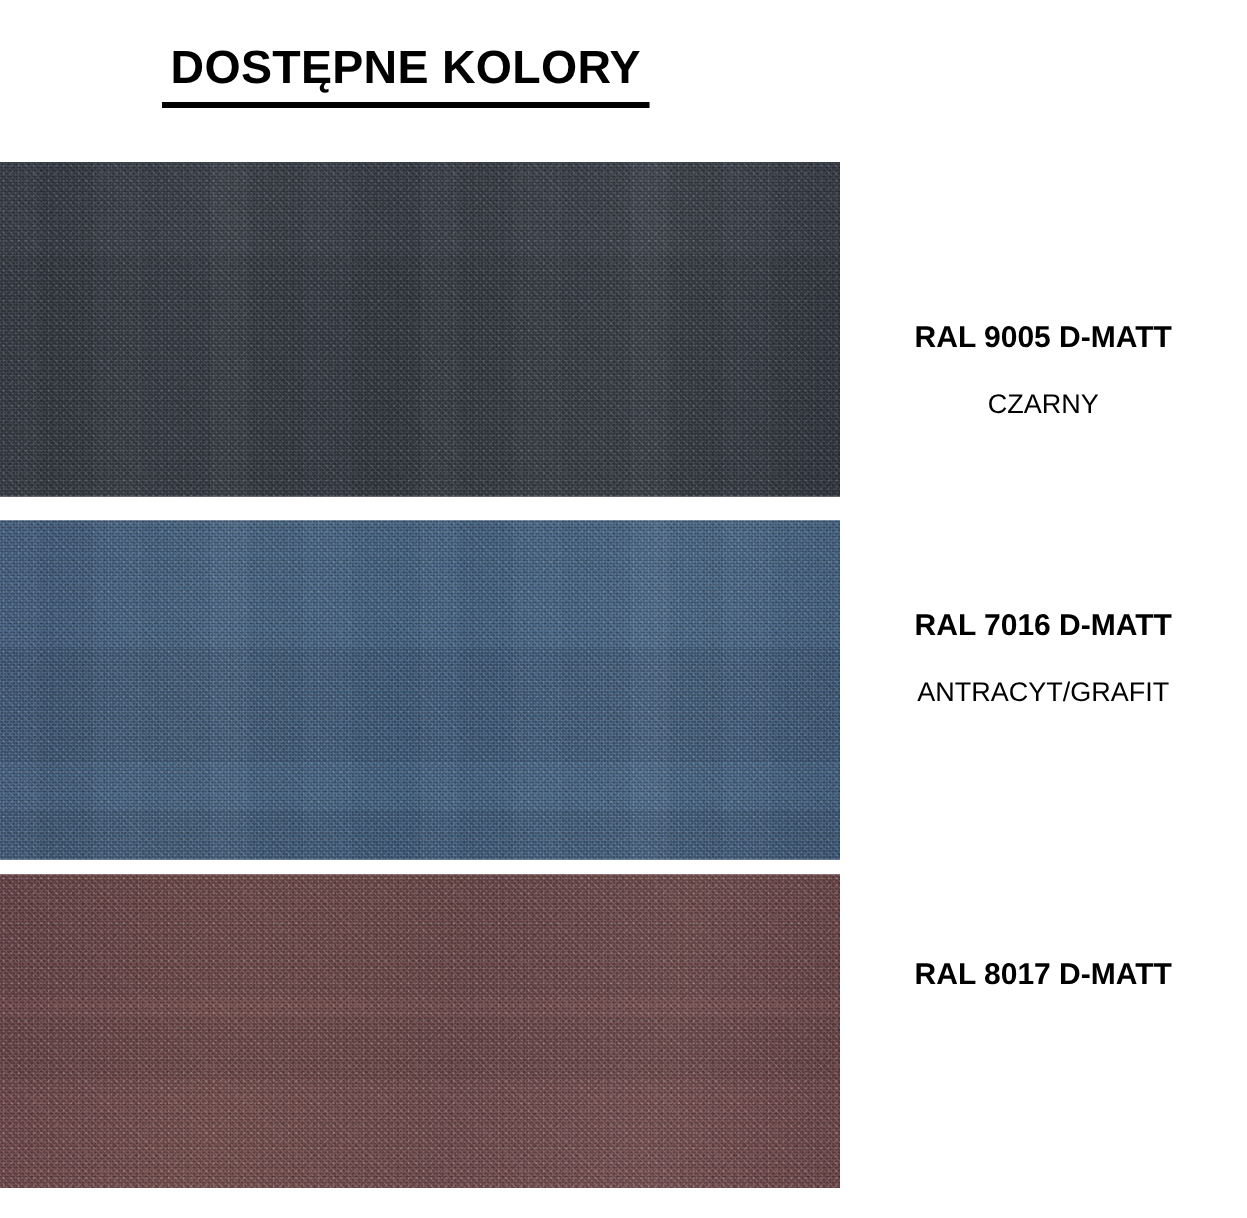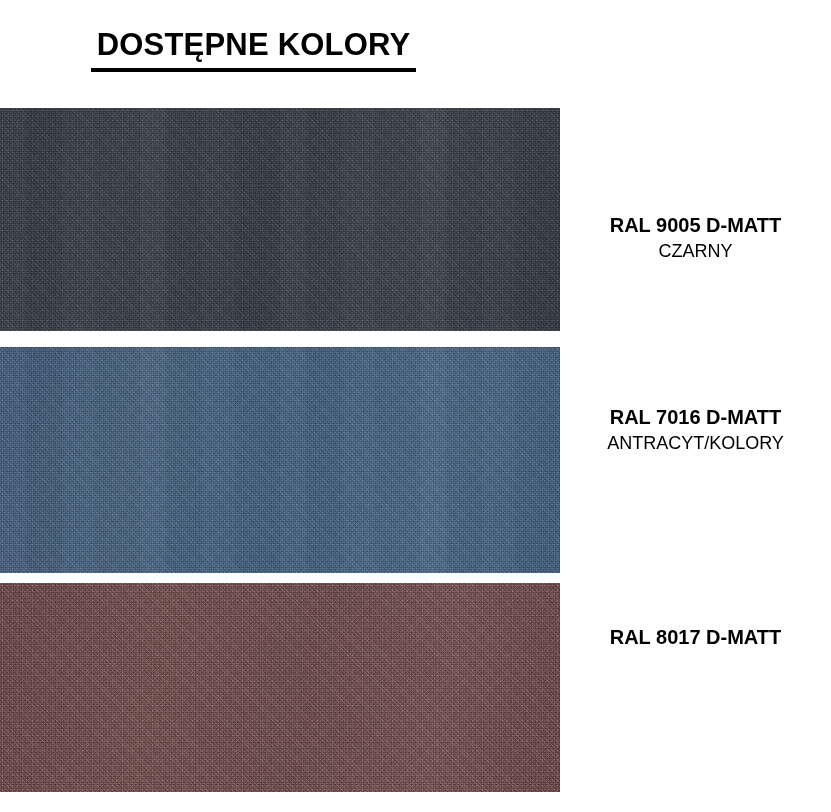--- a/index.html
+++ b/index.html
@@ -16,21 +16,21 @@
     color: #0a0a0a;
   }
 
   
   #page-title-wrap {
     position: absolute;
     left: 0;
     top: 26px;
     width: 697px;
     text-align: center;
-    padding-left: 0;
+    padding-left: 17px;
   }
   #page-title {
     display: inline-block;
     font-size: 31px;
     font-weight: bold;
     letter-spacing: 0.2px;
     line-height: 38px;
     color: #000000;
     border-bottom: 4px solid #000000;
     padding: 0 6px 4px 6px;
@@ -117,21 +117,21 @@
     font-weight: bold;
     line-height: 25px;
     color: #000000;
     white-space: nowrap;
   }
   .label-sub {
     font-size: 18px;
     font-weight: normal;
     line-height: 23px;
     color: #000000;
-    margin-top: 2px;
+    margin-top: 20px;
     white-space: nowrap;
   }
 </style>
 </head>
 <body>
 
 <div id="page-title-wrap">
   <span id="page-title">DOSTĘPNE KOLORY</span>
 </div>
 
@@ -156,29 +156,29 @@
     <div class="swatch-inner" style="background:#47607d;
                 background-image:linear-gradient(100deg, #425a77 0%, #4b647f 25%, #45607d 52%, #4d6783 76%, #445d7a 100%);">
       <div class="banding"></div>
       <div class="grain"></div>
       <div class="grain2"></div>
       <div class="speckle"></div>
     </div>
   </div>
   <div class="label-block" style="top:58px;text-align:center;">
     <div class="label-main">RAL 7016 D-MATT</div>
-    <div class="label-sub">ANTRACYT/KOLORY</div>
+    <div class="label-sub">ANTRACYT/GRAFIT</div>
   </div>
 </div>
 
 <div class="swatch-row" style="top:583px; height:209px;">
   <div class="swatch">
     <div class="swatch-inner" style="background:#6e4c4e;
                 background-image:linear-gradient(100deg, #6a484b 0%, #72504f 28%, #6d4c4d 55%, #745253 78%, #694749 100%);">
       <div class="grain" style="opacity:.45;"></div>
       <div class="grain2" style="opacity:.5;"></div>
       <div class="speckle" style="opacity:.75;"></div>
     </div>
   </div>
-  <div class="label-block" style="top:42px;">
+  <div class="label-block" style="top:55px;">
     <div class="label-main">RAL 8017 D-MATT</div>
   </div>
 </div>
 
 </body></html>

